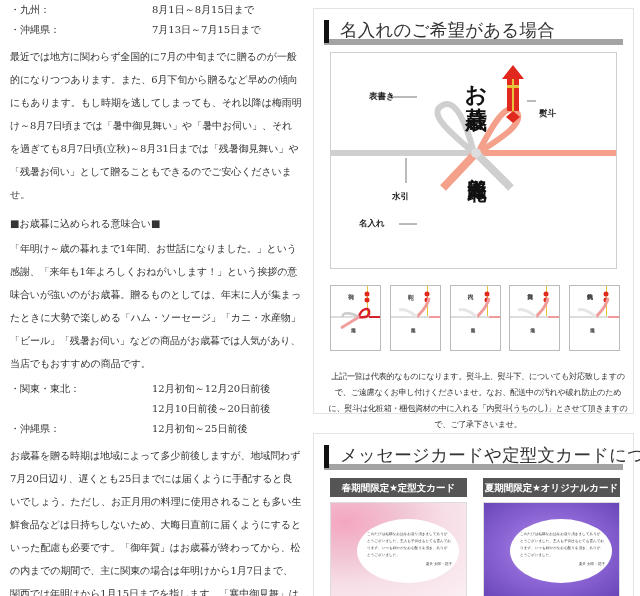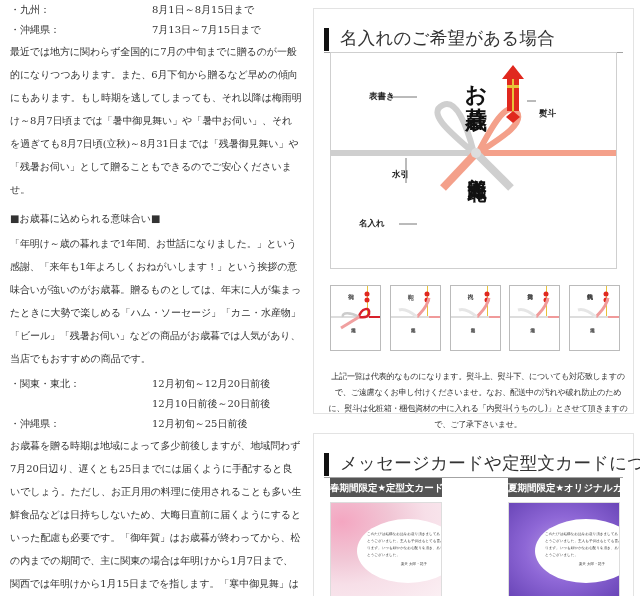--- a/index.html
+++ b/index.html
@@ -4,44 +4,44 @@
 <style>
   * { box-sizing: border-box; margin: 0; padding: 0; }
   html, body { width: 640px; height: 596px; overflow: hidden; background: #ffffff; }
   body { position: relative; font-family: "DejaVu Serif", "Liberation Serif", serif; color: #333333; }
 
   
   .left { position: absolute; left: 10px; top: 0; width: 292px; font-size: 10px; line-height: 23px; color: #333; }
   .sched-row { display: flex; height: 20px; line-height: 20px; }
   .sched-row .reg { width: 142px; white-space: nowrap; }
   .sched-row .date { white-space: nowrap; }
-  .para { letter-spacing: -0.1px; }
+  .para { margin-top: 5px; letter-spacing: -0.1px; }
   .heading { margin-top: 7px; height: 22px; line-height: 22px; }
 
   
   .rbox { position: absolute; left: 313px; width: 321px; background: #fff; border: 1px solid #e3e3e3; }
   .rbox1 { top: 8px; height: 406px; }
   .rbox2 { top: 433px; height: 170px; }
-  .rtitle { position: absolute; left: 10px; right: 10px; top: 14px; height: 30px; border-bottom: 1px solid #a3a3a3; }
+  .rtitle { position: absolute; left: 10px; right: 10px; top: 6px; height: 30px; border-bottom: 6px solid #a3a3a3; }
   .rtitle .bar { position: absolute; left: 0; top: 5px; width: 5px; height: 23px; background: #111; }
   .rtitle .t { position: absolute; left: 16px; top: 3px; font-size: 17.5px; line-height: 24px; color: #333; white-space: nowrap; letter-spacing: 0.2px; }
 
   .diagram { position: absolute; left: 16px; top: 43px; width: 287px; height: 217px; border: 1px solid #cfcfcf; background: #fff; overflow: hidden; }
   .vtext { position: absolute; writing-mode: vertical-rl; font-weight: bold; color: #111; font-family: "DejaVu Serif", serif; }
   .lbl { position: absolute; font-size: 8.5px; font-weight: bold; color: #222; font-family: "DejaVu Sans", sans-serif; white-space: nowrap; }
 
   .thumbs { position: absolute; left: 16px; top: 276px; width: 290px; height: 68px; display: flex; justify-content: space-between; }
   .thumb { position: relative; width: 51px; height: 66px; border: 1px solid #bbb; background: #fff; overflow: hidden; }
   .thumb .hd { position: absolute; left: 17px; top: 3px; writing-mode: vertical-rl; font-size: 6px; color: #333; line-height: 7px; }
   .thumb .nm { position: absolute; left: 20px; top: 38px; writing-mode: vertical-rl; font-size: 4.5px; color: #555; line-height: 5px; }
 
   .note { position: absolute; left: 14px; top: 359px; width: 300px; font-size: 8.2px; line-height: 16px; color: #333; font-family: "DejaVu Sans", sans-serif; letter-spacing: -0.35px; text-align: center; }
 
   .cards { position: absolute; left: 16px; top: 44px; width: 290px; display: flex; justify-content: space-between; }
-  .card { width: 112px; }
+  .card { width: 137px; }
   .card .ch { height: 19px; background: #555555; color: #fff; font-size: 9.5px; font-weight: bold; text-align: center; line-height: 19px; font-family: "DejaVu Sans", sans-serif; white-space: nowrap; }
   .card .img { position: relative; height: 95px; margin-top: 5px; overflow: hidden; border: 1px solid #ddd; }
   .card .img.pink { background: radial-gradient(ellipse at 10% 20%, #f4a6c1 0%, #f1c6d5 35%, #f7dfe8 60%, #fbeff3 100%); }
   .card .img.purple { background: radial-gradient(ellipse at 50% 50%, #b89be6 0%, #8e67d6 50%, #6a46b8 100%); }
   .card .img .ov { position: absolute; left: 26px; top: 16px; width: 102px; height: 64px; border-radius: 50%; background: #fff; }
   .card .img .msg { position: absolute; left: 36px; top: 28px; width: 84px; font-size: 3.6px; line-height: 7px; color: #333; font-family: "DejaVu Sans", sans-serif; }
   .card .img .sig { position: absolute; right: 14px; top: 59px; font-size: 3.6px; color: #333; font-family: "DejaVu Sans", sans-serif; }
 </style>
 </head>
 <body>
@@ -112,21 +112,21 @@
       <line x1="196" y1="48" x2="205" y2="48" stroke="#777" stroke-width="1"></line>
       <line x1="75" y1="105" x2="75" y2="130" stroke="#777" stroke-width="1"></line>
       <line x1="68" y1="171" x2="86" y2="171" stroke="#777" stroke-width="1"></line>
     </svg>
 
     <div class="vtext" style="left:134px; top:16px; font-size:22px; line-height:24px; letter-spacing:-2px;">お歳暮</div>
     <div class="vtext" style="left:136px; top:114px; font-size:19px; line-height:22px; letter-spacing:-1px;">北海道太郎</div>
 
     <span class="lbl" style="left:30px; top:38px;margin-left:8px;">表書き</span>
     <span class="lbl" style="left:208px; top:42px;margin-top:13px;">熨斗</span>
-    <span class="lbl" style="left:61px; top:116px;">水引</span>
+    <span class="lbl" style="left:61px; top:138px;">水引</span>
     <span class="lbl" style="left:28px; top:165px;">名入れ</span>
   </div>
 
   <div class="thumbs">
     <div class="thumb">
       <svg width="51" height="66" style="position:absolute;left:0;top:0">
         <rect x="0" y="30" width="51" height="2" fill="#ddd"></rect>
         <rect x="36" y="0" width="1" height="30" fill="#e8c23a"></rect>
         <circle cx="36" cy="8" r="2.5" fill="#e0281e"></circle>
           <circle cx="36" cy="14" r="2.5" fill="#e0281e"></circle>

